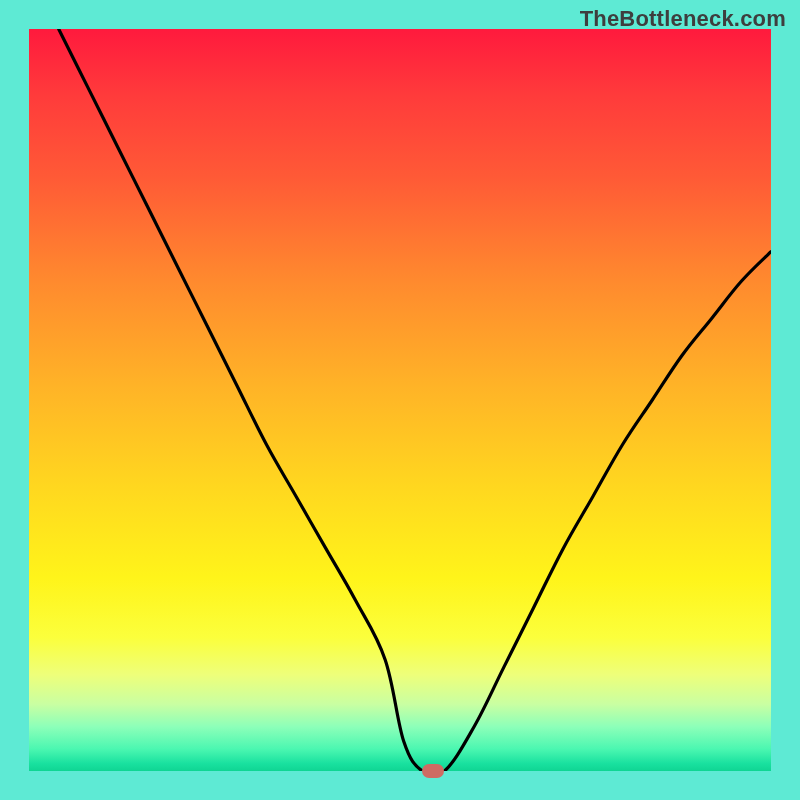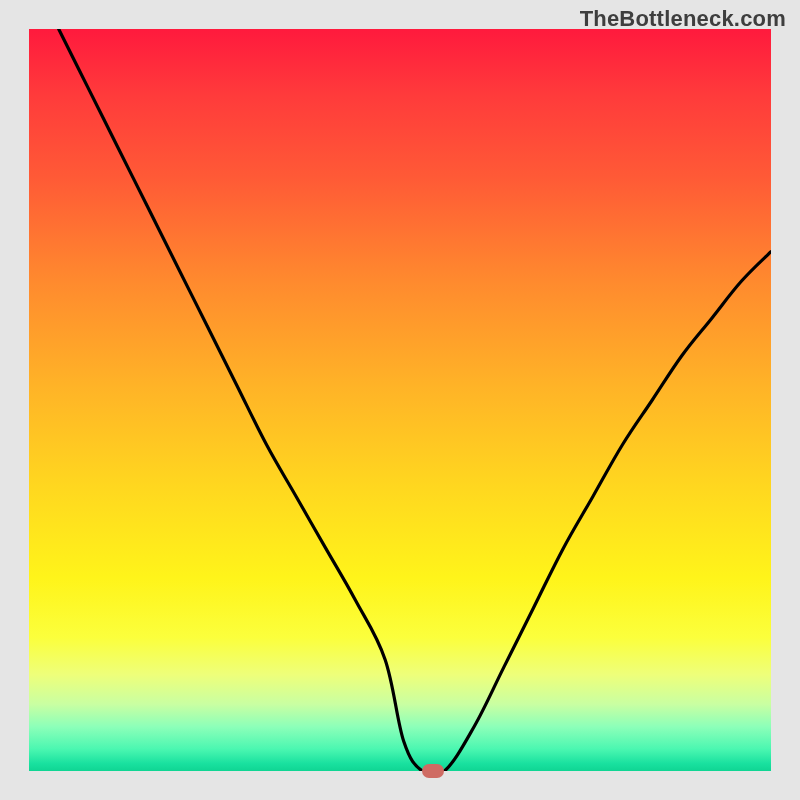--- a/index.html
+++ b/index.html
@@ -8,21 +8,21 @@
     width: 800px;
     height: 800px;
     background: #000;
     font-family: Arial, Helvetica, sans-serif;
     overflow: hidden;
   }
   .frame {
     position: relative;
     width: 800px;
     height: 800px;
-    background: #e5e5e5;
+    background: #5eead4;
   }
   .watermark {
     position: absolute;
     top: 6px;
     right: 14px;
     color: #3e3e3e;
     font-size: 22px;
     font-weight: 600;
     letter-spacing: 0.2px;
     user-select: none;

